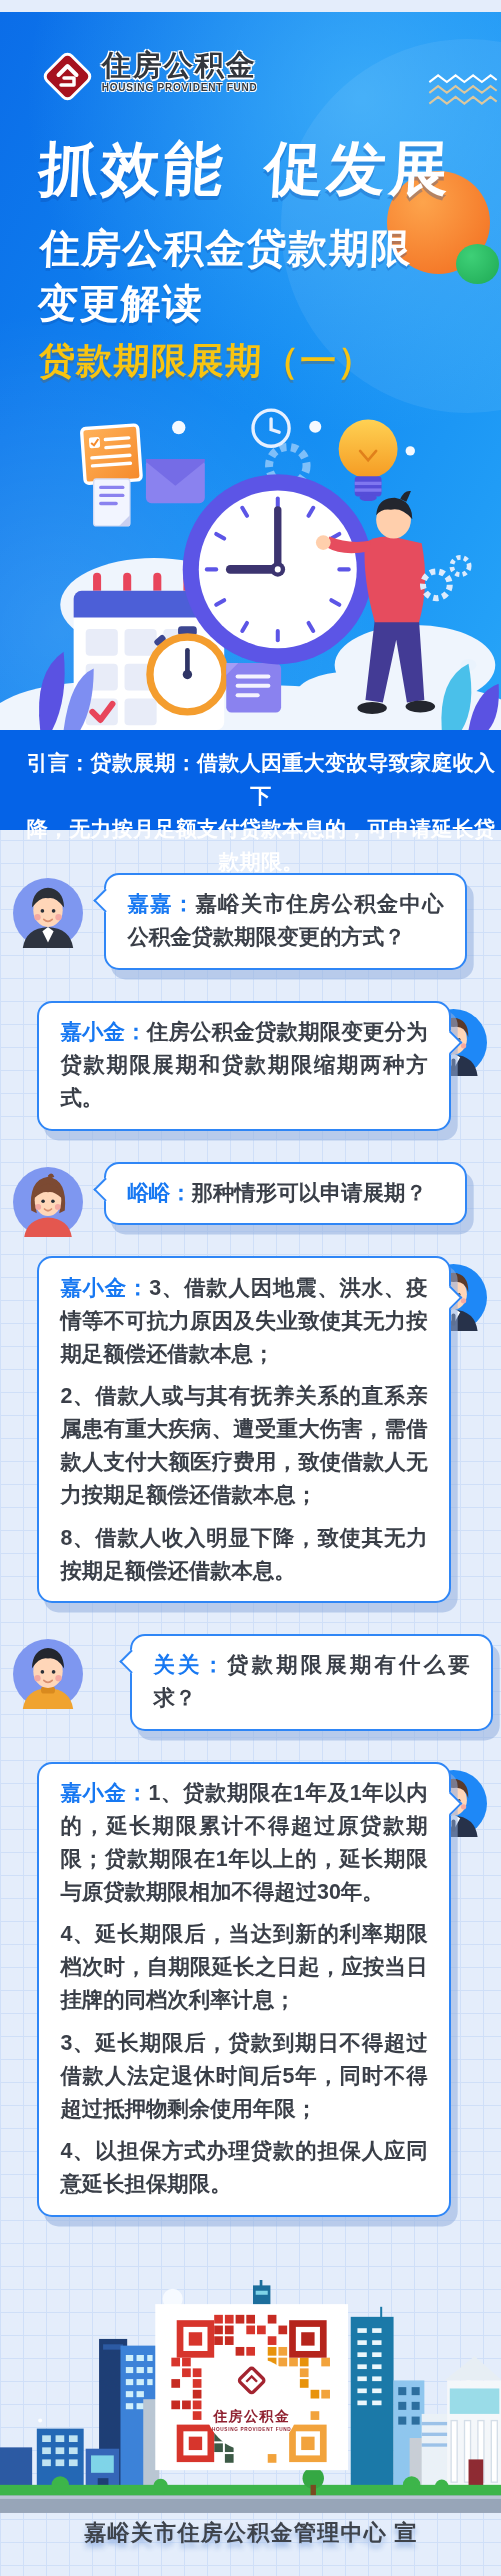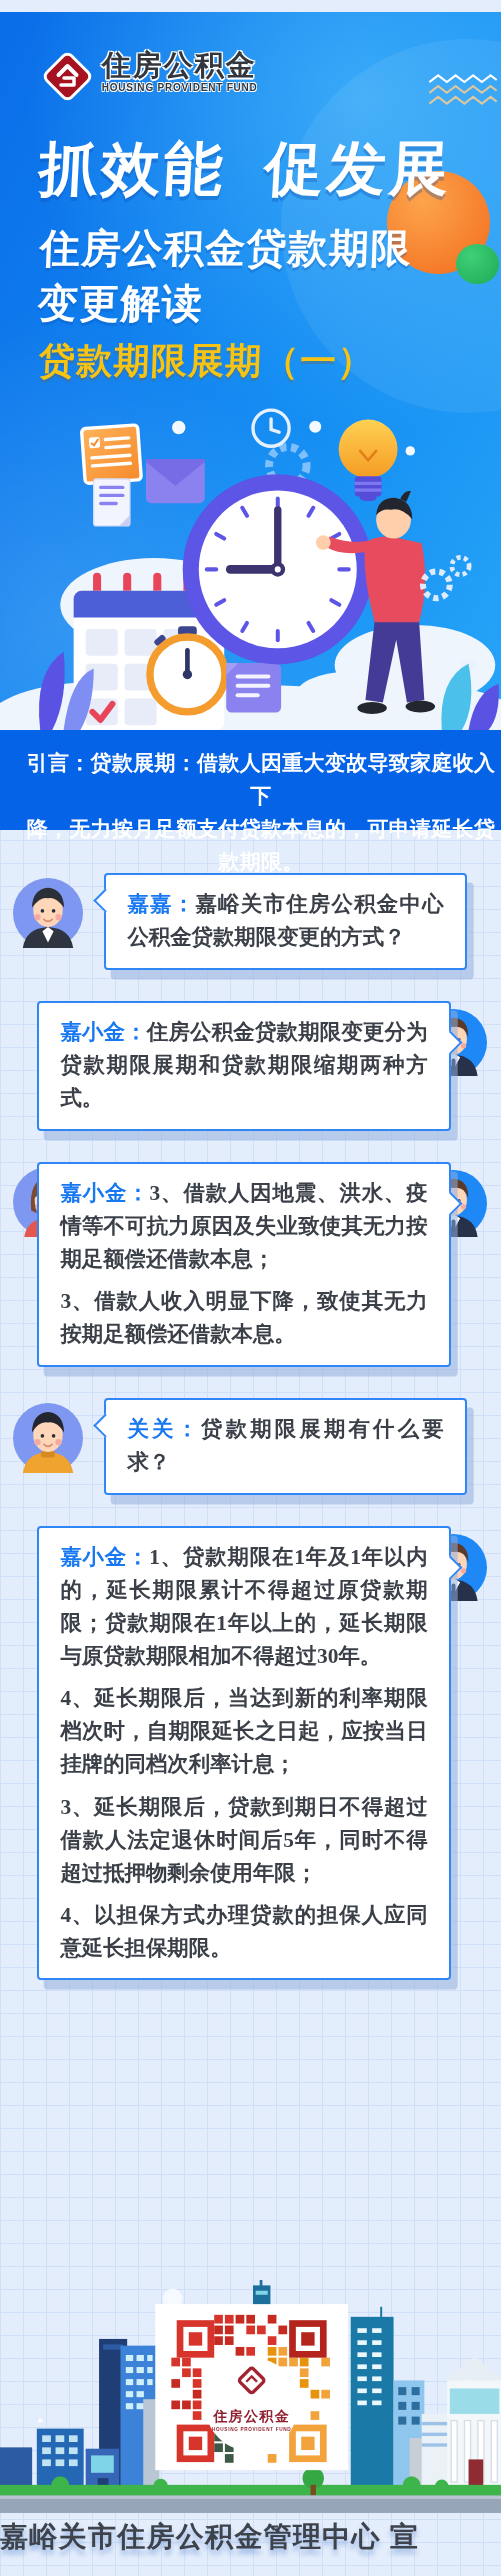--- a/index.html
+++ b/index.html
@@ -40,40 +40,40 @@
   .illu{position:absolute;top:372px;left:0;}
   
   .intro{position:absolute;top:718px;left:0;width:502px;height:100px;background:#0563E7;
     color:#fff;text-align:center;}
   .intro p{margin:0;font-size:21px;line-height:33px;font-weight:600;letter-spacing:0.3px;padding-left:20px;}
   .intro .l1{padding-top:16px;}
   
   .chat{position:absolute;top:818px;left:0;width:502px;}
   .msg{position:relative;}
   .m-q1{margin-top:43px;} .m-a1{margin-top:31px;} .m-q2{margin-top:31px;}
-  .m-a2{margin-top:31px;} .m-q3{margin-top:31px;} .m-a3{margin-top:31px;}
+  .m-a2{margin-top:31px;} .m-q3{margin-top:31px;padding-left:26px;} .m-a3{margin-top:31px;}
   .avatar{position:absolute;width:70px;height:70px;top:5.3px;}
   .msg.left  .avatar{left:13.4px;}
   .msg.right .avatar{right:14.7px;width:67px;height:67px;top:8px;}
   .bubble{position:relative;box-sizing:border-box;background:#fff;border:2px solid #2F86F6;
-    border-radius:4px;padding:13.4px 21.4px;font-size:21.4px;line-height:33px;color:#3A3F48;
-    font-weight:700;text-align:justify;box-shadow:6.7px 9.4px 0 rgba(147,175,223,.55);font-family:Liberation Serif, serif;}
+    border-radius:15px;padding:13.4px 21.4px;font-size:21.4px;line-height:33px;color:#3A3F48;
+    font-weight:700;text-align:justify;box-shadow:6.7px 9.4px 0 rgba(147,175,223,.55);}
   .msg.left  .bubble{margin-left:104px;width:363px;}
   .msg.right .bubble{margin-left:37px;width:414px;}
   .msg.left  .bubble::before{content:'';position:absolute;left:-9.4px;top:17.4px;width:14.7px;height:14.7px;
     background:#fff;border-left:2px solid #2F86F6;border-bottom:2px solid #2F86F6;transform:rotate(45deg);}
   .msg.right .bubble::before{content:'';position:absolute;right:-9.4px;top:31px;width:14.7px;height:14.7px;
     background:#fff;border-right:2px solid #2F86F6;border-top:2px solid #2F86F6;transform:rotate(45deg);}
   .bubble p{margin:0;}
   .bubble p + p{margin-top:9.4px;}
   .speaker{color:#1778F2;font-weight:800;}
   
   .scene{position:absolute;top:2268px;left:0;}
-  .footer-text{position:absolute;top:2506px;left:0;width:502px;text-align:left;
-    font-size:28px;font-weight:800;color:#3E434B;letter-spacing:1.3px;
+  .footer-text{position:absolute;top:2506px;left:0;width:502px;text-align:center;
+    font-size:22px;font-weight:800;color:#3E434B;letter-spacing:1.3px;
     text-shadow:0 5.3px 5.3px rgba(151,180,228,.95);}
 </style>
 </head>
 <body>
 
 <div class="page">
 
   <svg width="0" height="0" style="position:absolute">
     <defs>
       <symbol id="sym-man1" viewBox="0 0 100 100">
@@ -327,29 +327,33 @@
         </svg>
       <div class="bubble a">
         <p><span class="speaker">嘉小金：</span><span>住房公积金贷款期限变更分为贷款期限展期和贷款期限缩期两种方式。</span></p>
       </div>
     </div>
 
     <div class="msg left m-q2">
       <svg class="avatar" viewBox="0 0 100 100">
           <use href="#sym-woman"></use>
         </svg>
+      <div class="bubble q">
+        <p><span class="speaker">峪峪：</span><span>那种情形可以申请展期？</span></p>
+      </div>
     </div>
 
     <div class="msg right m-a2">
       <svg class="avatar" viewBox="0 0 100 100">
           <use href="#sym-agent"></use>
         </svg>
       <div class="bubble a">
         <p><span class="speaker">嘉小金：</span><span>3、借款人因地震、洪水、疫情等不可抗力原因及失业致使其无力按期足额偿还借款本息；</span></p>
-        <p>3、借款人收入明显下降，致使其无力按期足额偿还借款本息。</p>
+        <p>2、借款人或与其有抚养关系的直系亲属患有重大疾病、遭受重大伤害，需借款人支付大额医疗费用，致使借款人无力按期足额偿还借款本息；</p>
+        <p>8、借款人收入明显下降，致使其无力按期足额偿还借款本息。</p>
       </div>
     </div>
 
     <div class="msg left m-q3">
       <svg class="avatar" viewBox="0 0 100 100">
           <use href="#sym-man2"></use>
         </svg>
       <div class="bubble q">
         <p><span class="speaker">关关：</span><span>贷款期限展期有什么要求？</span></p>
       </div>

